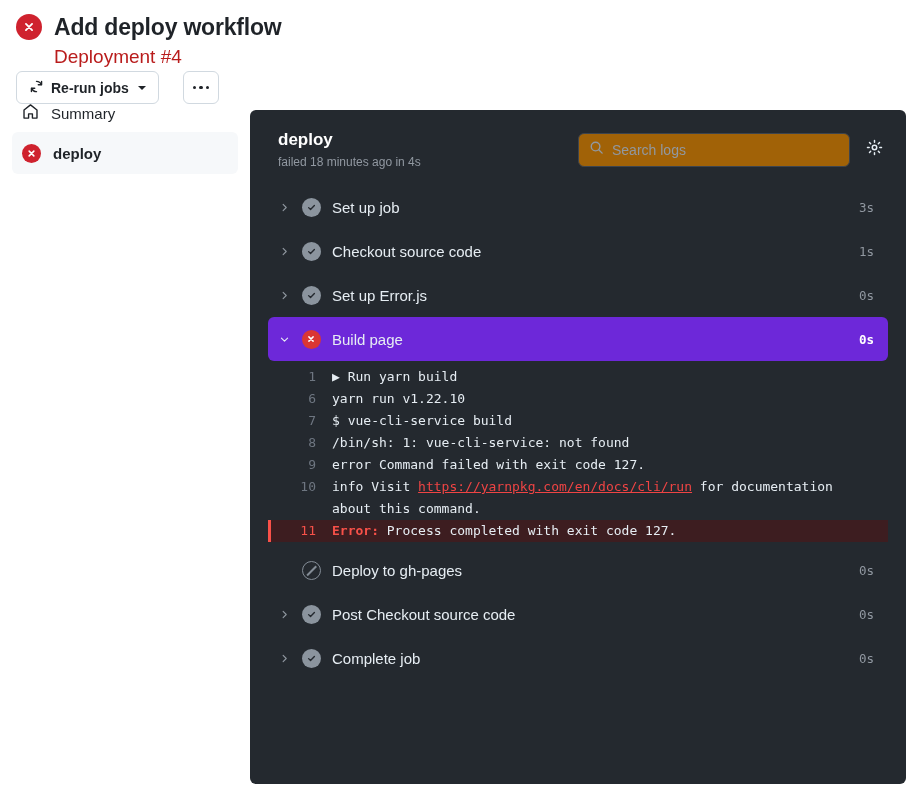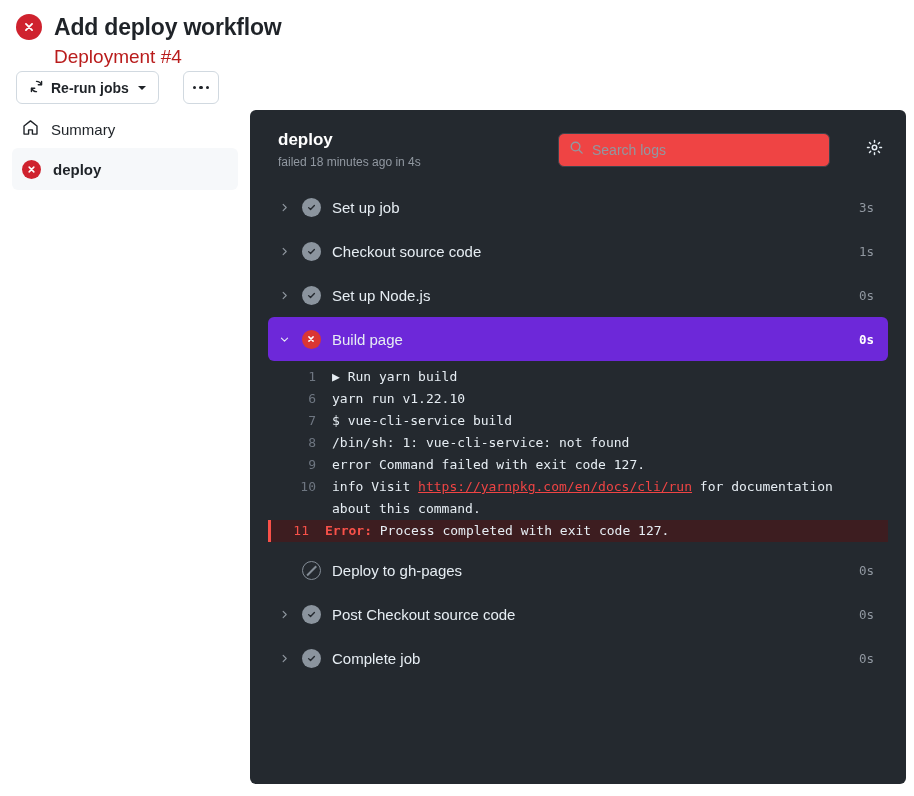--- a/index.html
+++ b/index.html
@@ -87,21 +87,21 @@
   }
   .kebab-dot {
     width: 3.5px; height: 3.5px;
     border-radius: 50%;
     background: #1f2328;
   }
 
   
   .sidebar {
     position: absolute;
-    top: 110px;
+    top: 94px;
     left: 0;
     width: 250px;
     padding: 0 12px;
   }
   .side-link {
     display: flex;
     align-items: center;
     gap: 12px;
     height: 38px;
     padding: 0 10px;
@@ -160,28 +160,28 @@
     line-height: 1.2;
   }
   .log-job-meta {
     font-size: 12px;
     color: #9198a1;
     margin-top: 5px;
   }
   .search-box {
     width: 272px;
     height: 34px;
-    background: #ef4444;
+    background: #a16207;
     border: 1px solid #3d444d;
     border-radius: 6px;
     display: flex;
     align-items: center;
     gap: 8px;
     padding: 0 10px;
-    margin-right: 30px;
+    margin-right: 10px;
   }
   .search-box input {
     flex: 1;
     background: transparent;
     border: none;
     outline: none;
     color: #e6edf3;
     font-size: 14px;
     font-family: "Liberation Sans", sans-serif;
   }
@@ -258,21 +258,21 @@
   }
   .log-line {
     display: flex;
     padding: 0 18px;
     color: #e6edf3;
     white-space: pre-wrap;
   }
   .log-line.error {
     background: #3d1d20;
     border-left: 3px solid #f85149;
-    padding-left: 8px;
+    padding-left: 15px;
   }
   .ln {
     width: 46px;
     flex: 0 0 46px;
     text-align: right;
     color: #6e7681;
     padding-right: 16px;
     user-select: none;
   }
   .log-line.error .ln { color: #f85149; }
@@ -409,21 +409,21 @@
             <path d="M6 3.5 10.5 8 6 12.5" stroke="#9198a1" stroke-width="1.6" stroke-linecap="round" stroke-linejoin="round"></path>
           </svg>
       </span>
       <span class="step-icon">
         <span class="icon-circle success">
           <svg width="11" height="11" viewBox="0 0 16 16" fill="none">
               <path d="M3.8 8.2 6.6 11 12.2 5.2" stroke="#24292f" stroke-width="2" stroke-linecap="round" stroke-linejoin="round"></path>
             </svg>
         </span>
       </span>
-      <span class="step-label">Set up Node.js</span>
+      <span class="step-label">Set up Error.js</span>
       <span class="step-time">0s</span>
     </div>
 
     <div class="step-row active">
       <span class="chev">
         <svg width="11" height="11" viewBox="0 0 16 16" fill="none">
             <path d="M3.5 6 8 10.5 12.5 6" stroke="#e6edf3" stroke-width="1.6" stroke-linecap="round" stroke-linejoin="round"></path>
           </svg>
       </span>
       <span class="step-icon">

